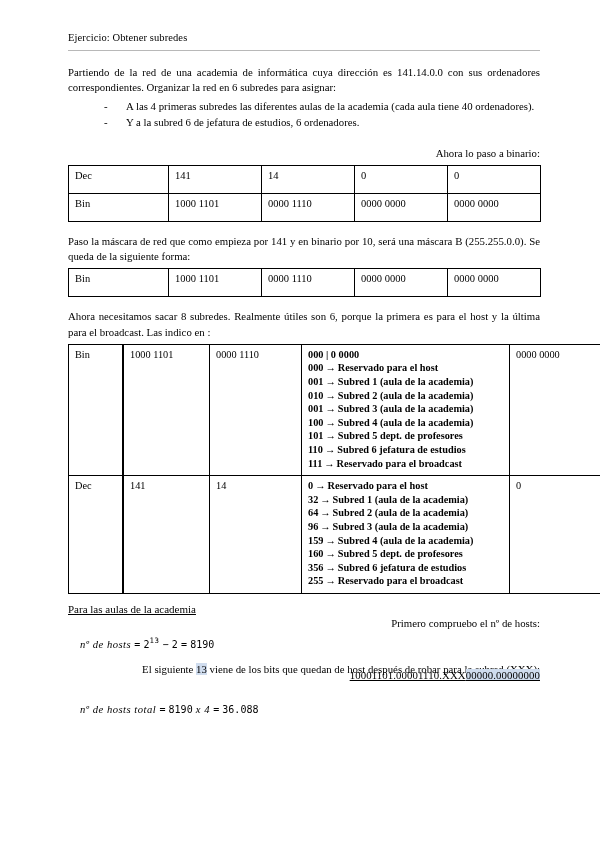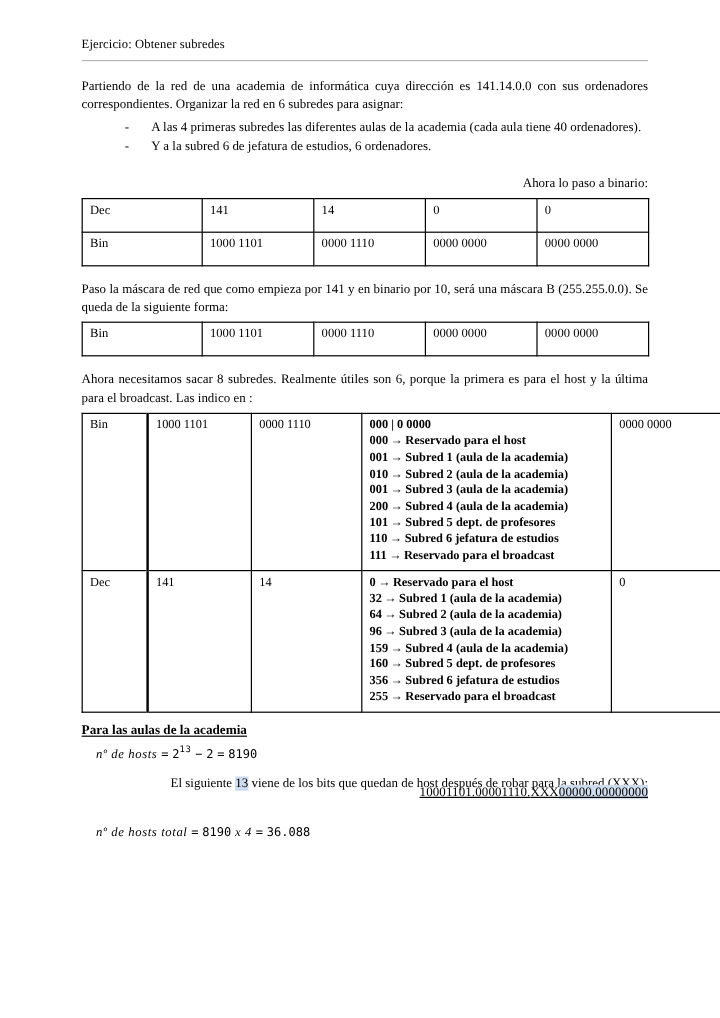--- a/index.html
+++ b/index.html
@@ -94,21 +94,21 @@
   table.bigtable td.c1 { width: 74px; }
   table.bigtable td.c2 { width: 80px; }
   table.bigtable td.c3 { width: 196px; font-weight: bold; }
   table.bigtable td.c4 { width: 80px; }
   .sublist { margin: 0; padding: 0; list-style: none; }
   .sublist li { white-space: nowrap; }
   .arrow { padding: 0 2px; }
 
   h3.section-title {
     font-size: 11px;
-    font-weight: bold;
+    font-weight: normal;
     text-decoration: underline;
     margin: 0 0 1px 0;
   }
   .formula {
     font-family: "Liberation Serif", "DejaVu Serif", serif;
     font-style: italic;
     font-size: 10.6px;
     margin: 5px 0 0 12px;
     letter-spacing: 0.5px;
   }
@@ -210,21 +210,21 @@
         <td class="c0">Bin</td>
         <td class="c1">1000 1101</td>
         <td class="c2">0000 1110</td>
         <td class="c3">
           <div>000 | 0 0000</div>
           <ul class="sublist">
             <li><span>000</span><span class="arrow">→</span><span>Reservado para el host</span></li>
             <li><span>001</span><span class="arrow">→</span><span>Subred 1 (aula de la academia)</span></li>
             <li><span>010</span><span class="arrow">→</span><span>Subred 2 (aula de la academia)</span></li>
             <li><span>001</span><span class="arrow">→</span><span>Subred 3 (aula de la academia)</span></li>
-            <li><span>200</span><span class="arrow">→</span><span>Subred 4 (aula de la academia)</span></li>
+            <li><span>100</span><span class="arrow">→</span><span>Subred 4 (aula de la academia)</span></li>
             <li><span>101</span><span class="arrow">→</span><span>Subred 5 dept. de profesores</span></li>
             <li><span>110</span><span class="arrow">→</span><span>Subred 6 jefatura de estudios</span></li>
             <li><span>111</span><span class="arrow">→</span><span>Reservado para el broadcast</span></li>
           </ul>
         </td>
         <td class="c4">0000 0000</td>
       </tr>
       <tr>
         <td class="c0">Dec</td>
         <td class="c1">141</td>
@@ -242,20 +242,21 @@
           </ul>
         </td>
         <td class="c4">0</td>
       </tr>
     </tbody>
   </table>
 
   <div class="sp-small"></div>
 
   <h3 class="section-title">Para las aulas de la academia</h3>
+  <p class="body-text nojust">Primero compruebo el nº de hosts:</p>
 
   <div class="formula">
     <span>nº de hosts</span>
     <span class="num">=</span>
     <span class="num">2</span><sup>13</sup>
     <span class="num">−</span>
     <span class="num">2</span>
     <span class="num">=</span>
     <span class="num">8190</span>
   </div>

